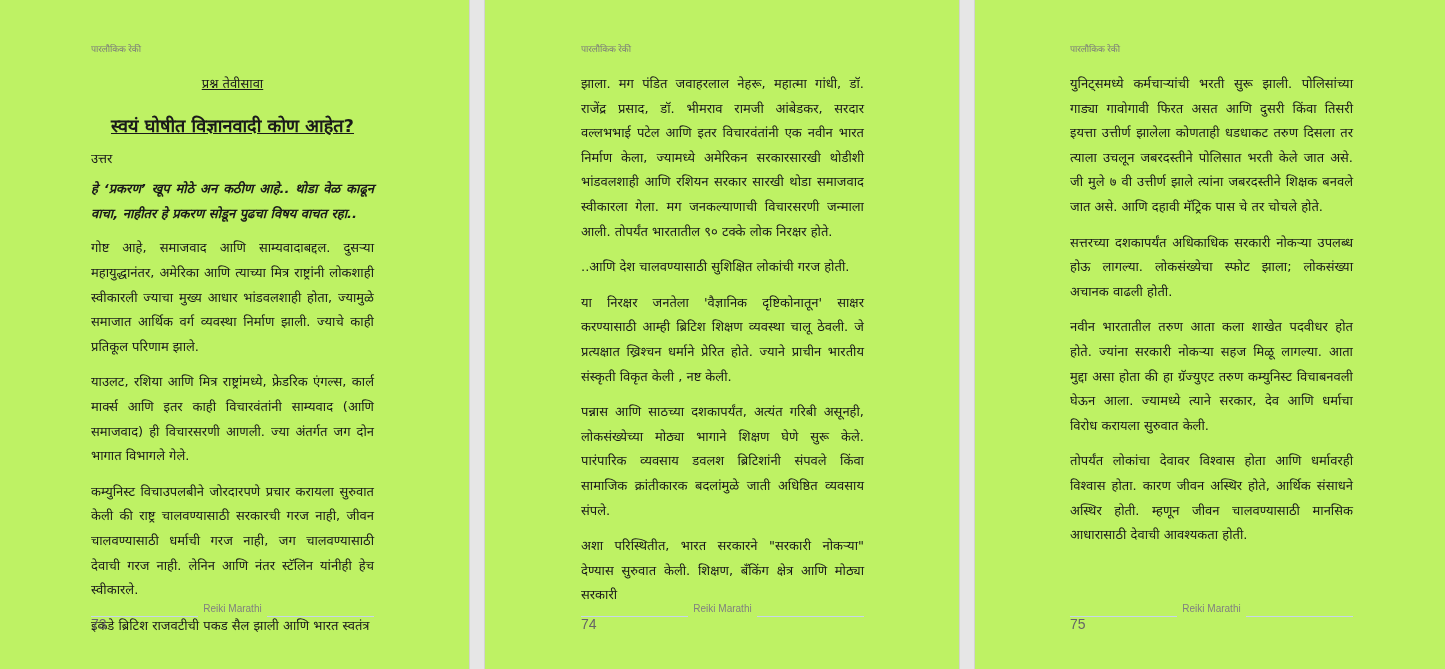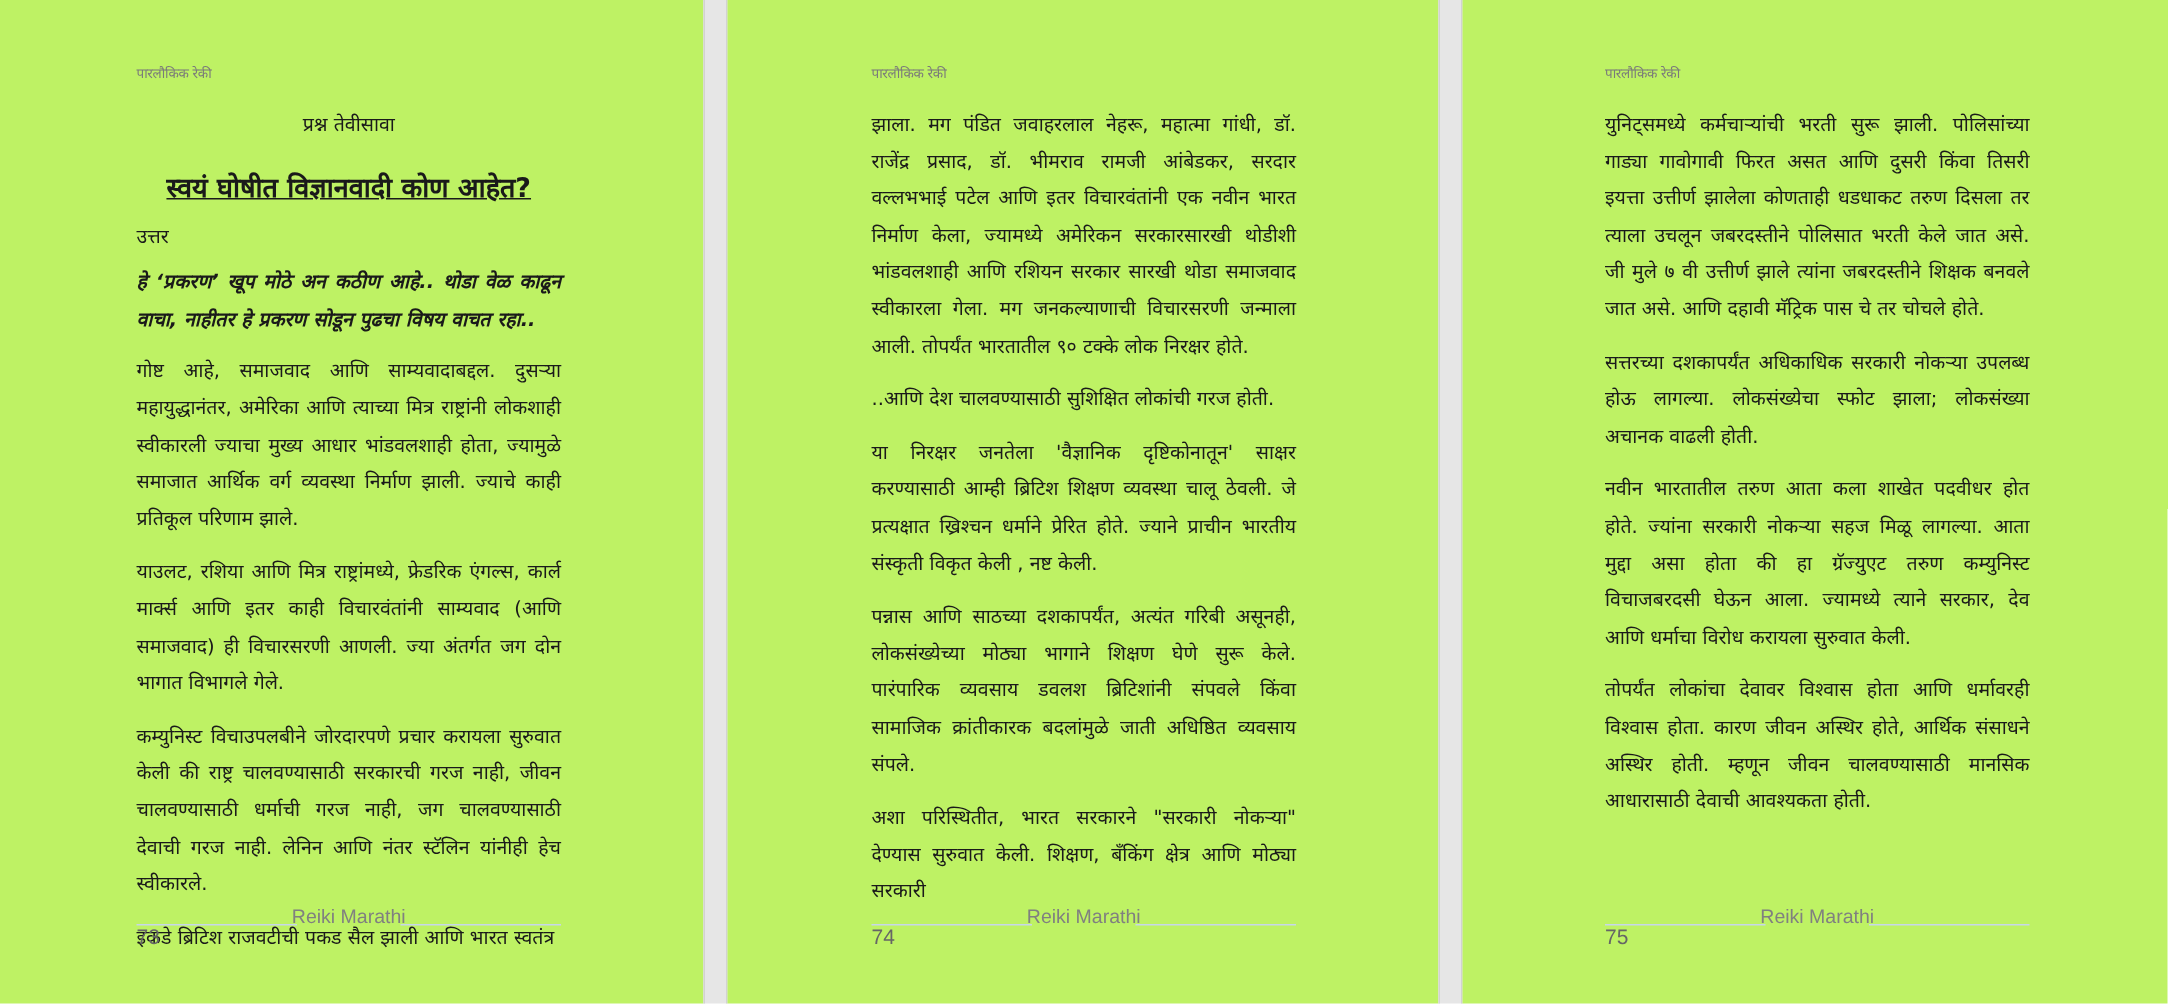--- a/index.html
+++ b/index.html
@@ -16,38 +16,38 @@
     border-left:1px solid #d2d2d2; border-right:1px solid #d2d2d2; box-sizing:border-box;
   }
   .running-header {
     position:absolute; top:42px; font-size:9px; color:#7a7a7a; letter-spacing:-0.2px;
   }
   .content {
     position:absolute; top:72px; width:283px; color:#1a1a1a;
     font-size:13px; line-height:24.6px;
   }
   .content p { margin:0 0 11px 0; text-align:justify; }
-  .q-label { text-align:center !important; margin:0 0 14px 0 !important; font-size:13px; }
+  .q-label { text-align:center !important; margin:0 0 14px 0 !important; font-size:13px;text-decoration:underline; }
   .title {
     text-align:center !important; font-size:18px; font-weight:bold; text-decoration:underline;
     margin:0 0 6px 0 !important; line-height:30px;
   }
   .answer { text-align:left; margin:0 0 6px 0 !important; }
   .intro { font-style:italic; font-weight:bold; margin-bottom:10px !important; }
   .footer {
     position:absolute; top:602px; width:283px; height:30px;
   }
   .footer .line-l, .footer .line-r {
     position:absolute; top:14px; height:1px; background:#c6d6ea; width:107px;
   }
   .footer .line-l { left:0; }
   .footer .line-r { right:0; }
   .footer .brand {
     position:absolute; left:0; right:0; top:1px; text-align:center;
-    font-family:"Liberation Sans", sans-serif; font-size:13px; color:#808080;
+    font-family:"Liberation Sans", sans-serif; font-size:10px; color:#808080;
   }
   .footer .num {
     position:absolute; left:0; right:0; top:14px; text-align:left;
     font-family:"Liberation Sans", sans-serif; font-size:14px; color:#666;
   }
 </style>
 </head>
 <body>
 
 <div class="page" style="left:0;width:469px;">
@@ -89,21 +89,21 @@
   </div>
 </div>
 
 <div class="gap" style="left:959px;"></div>
 
 <div class="page" style="left:975px;width:470px;">
   <div class="running-header" style="left:95px;">पारलौकिक रेकी</div>
   <div class="content" style="left:95px;">
     <p>युनिट्समध्ये कर्मचाऱ्यांची भरती सुरू झाली. पोलिसांच्या गाड्या गावोगावी फिरत असत आणि दुसरी किंवा तिसरी इयत्ता उत्तीर्ण झालेला कोणताही धडधाकट तरुण दिसला तर त्याला उचलून जबरदस्तीने पोलिसात भरती केले जात असे. जी मुले ७ वी उत्तीर्ण झाले त्यांना जबरदस्तीने शिक्षक बनवले जात असे. आणि दहावी मॅट्रिक पास चे तर चोचले होते.</p>
     <p>सत्तरच्या दशकापर्यंत अधिकाधिक सरकारी नोकऱ्या उपलब्ध होऊ लागल्या. लोकसंख्येचा स्फोट झाला; लोकसंख्या अचानक वाढली होती.</p>
-    <p>नवीन भारतातील तरुण आता कला शाखेत पदवीधर होत होते. ज्यांना सरकारी नोकऱ्या सहज मिळू लागल्या. आता मुद्दा असा होता की हा ग्रॅज्युएट तरुण कम्युनिस्ट विचाजबरदसी घेऊन आला. ज्यामध्ये त्याने सरकार, देव आणि धर्माचा विरोध करायला सुरुवात केली.</p>
+    <p>नवीन भारतातील तरुण आता कला शाखेत पदवीधर होत होते. ज्यांना सरकारी नोकऱ्या सहज मिळू लागल्या. आता मुद्दा असा होता की हा ग्रॅज्युएट तरुण कम्युनिस्ट विचाबनवली घेऊन आला. ज्यामध्ये त्याने सरकार, देव आणि धर्माचा विरोध करायला सुरुवात केली.</p>
     <p>तोपर्यंत लोकांचा देवावर विश्वास होता आणि धर्मावरही विश्वास होता. कारण जीवन अस्थिर होते, आर्थिक संसाधने अस्थिर होती. म्हणून जीवन चालवण्यासाठी मानसिक आधारासाठी देवाची आवश्यकता होती.</p>
   </div>
   <div class="footer" style="left:95px;">
     <div class="line-l"></div>
     <div class="brand">Reiki Marathi</div>
     <div class="line-r"></div>
     <div class="num">75</div>
   </div>
 </div>
 

